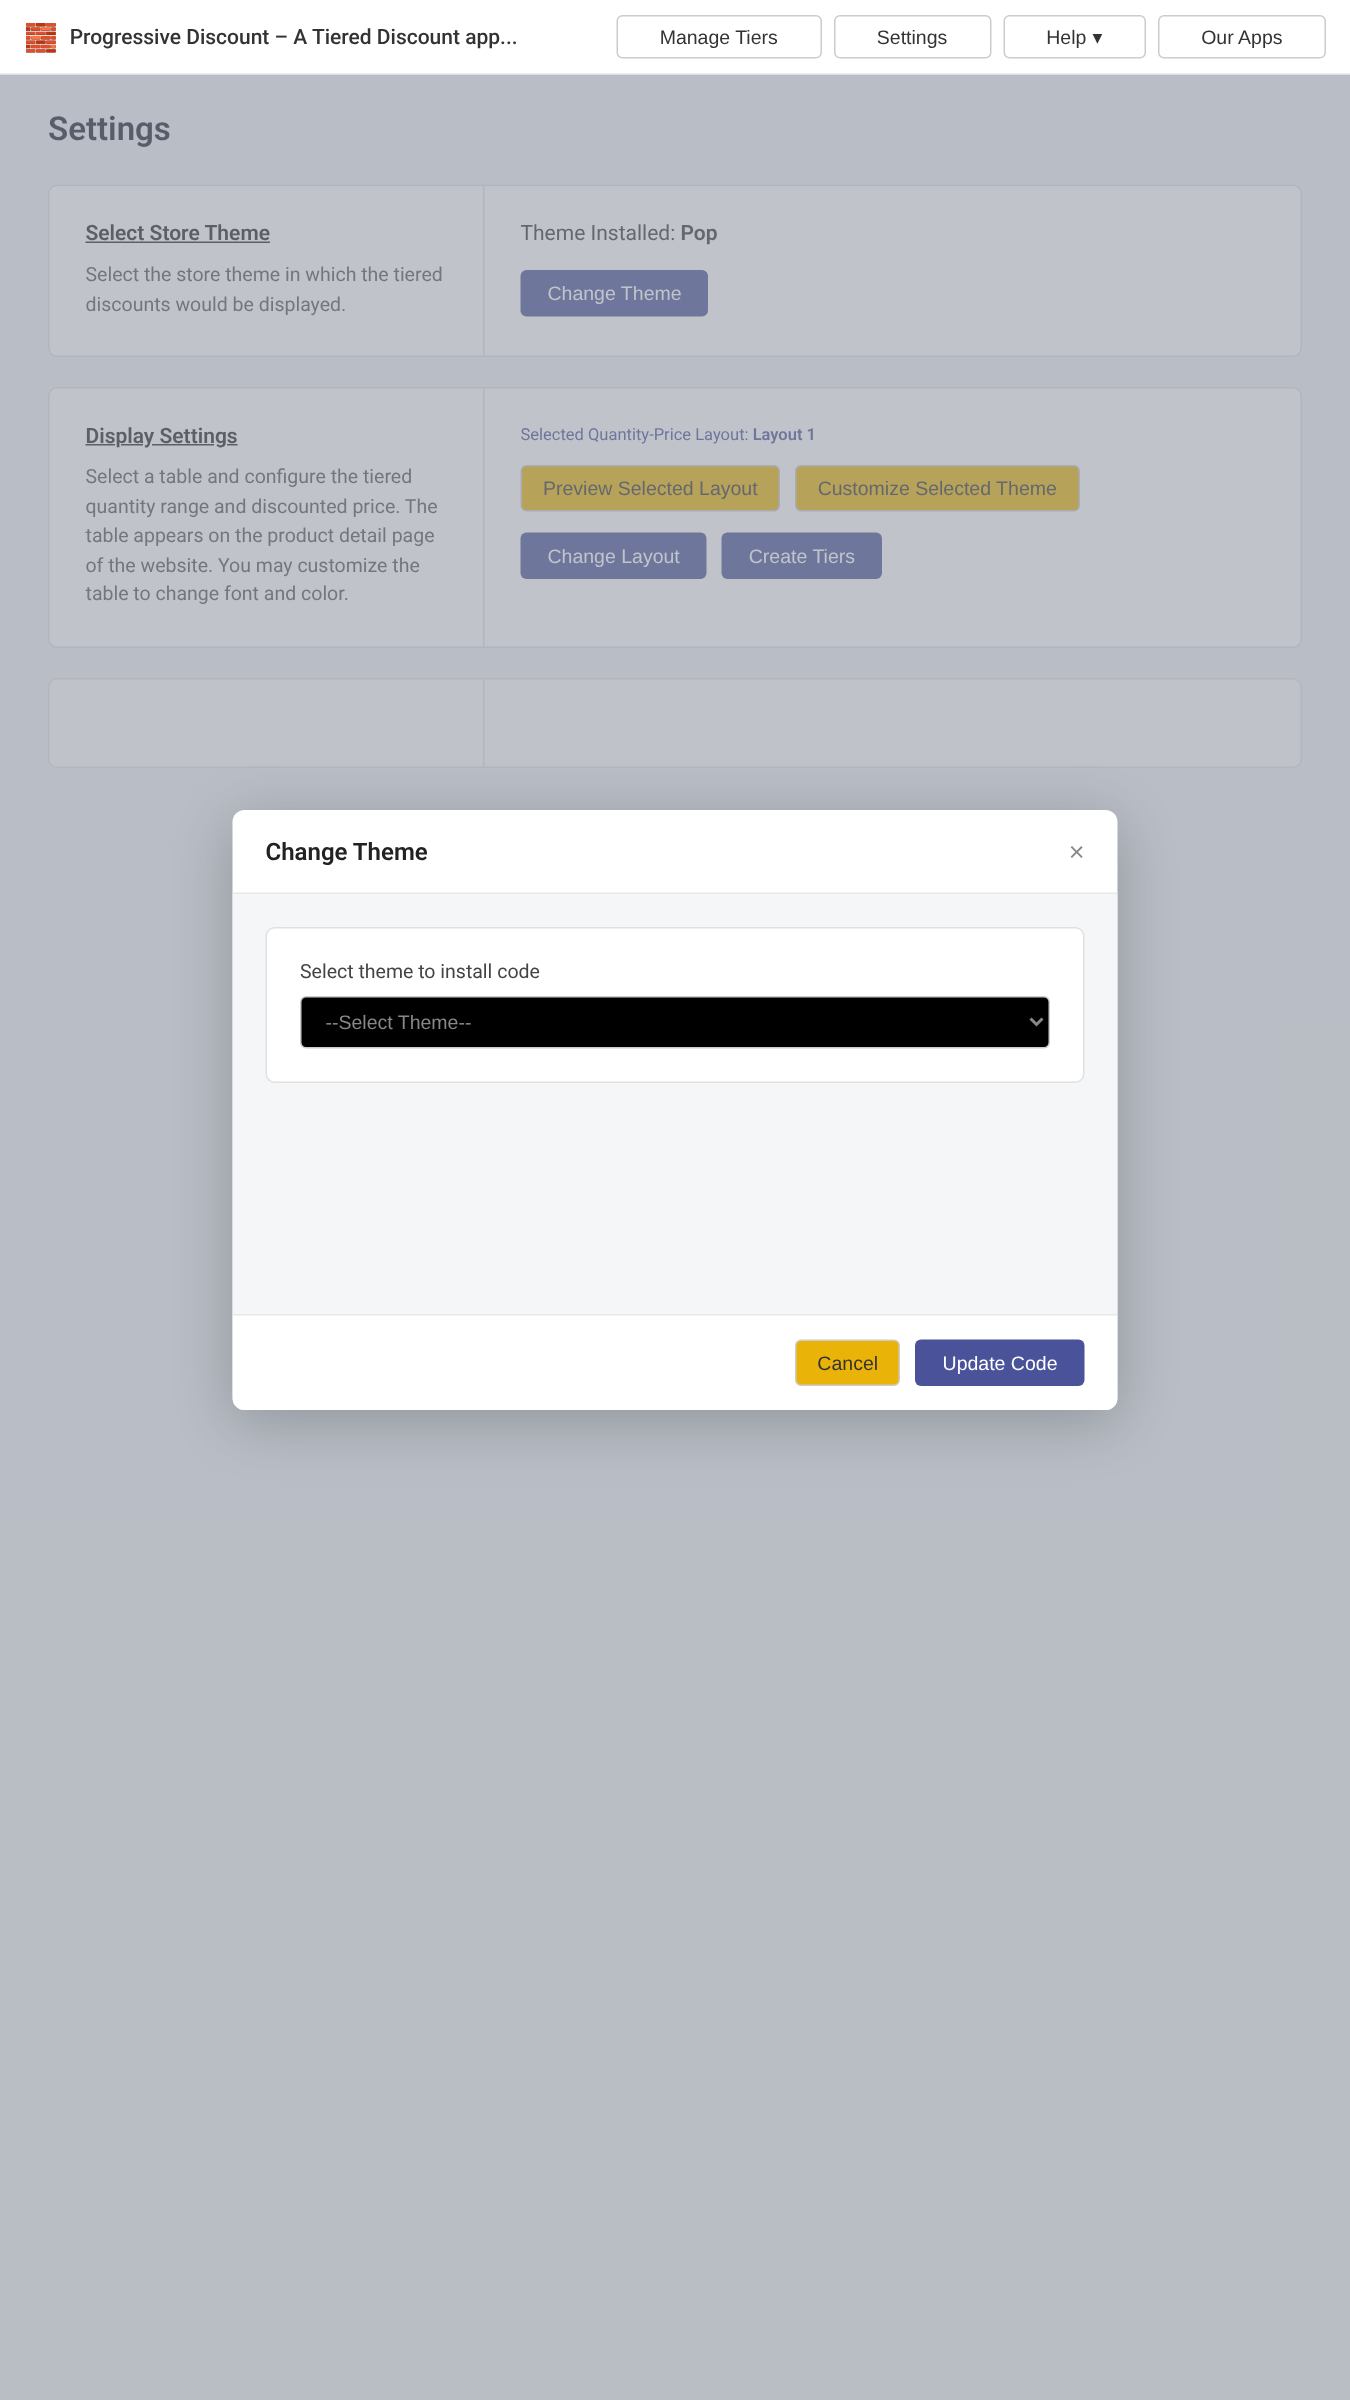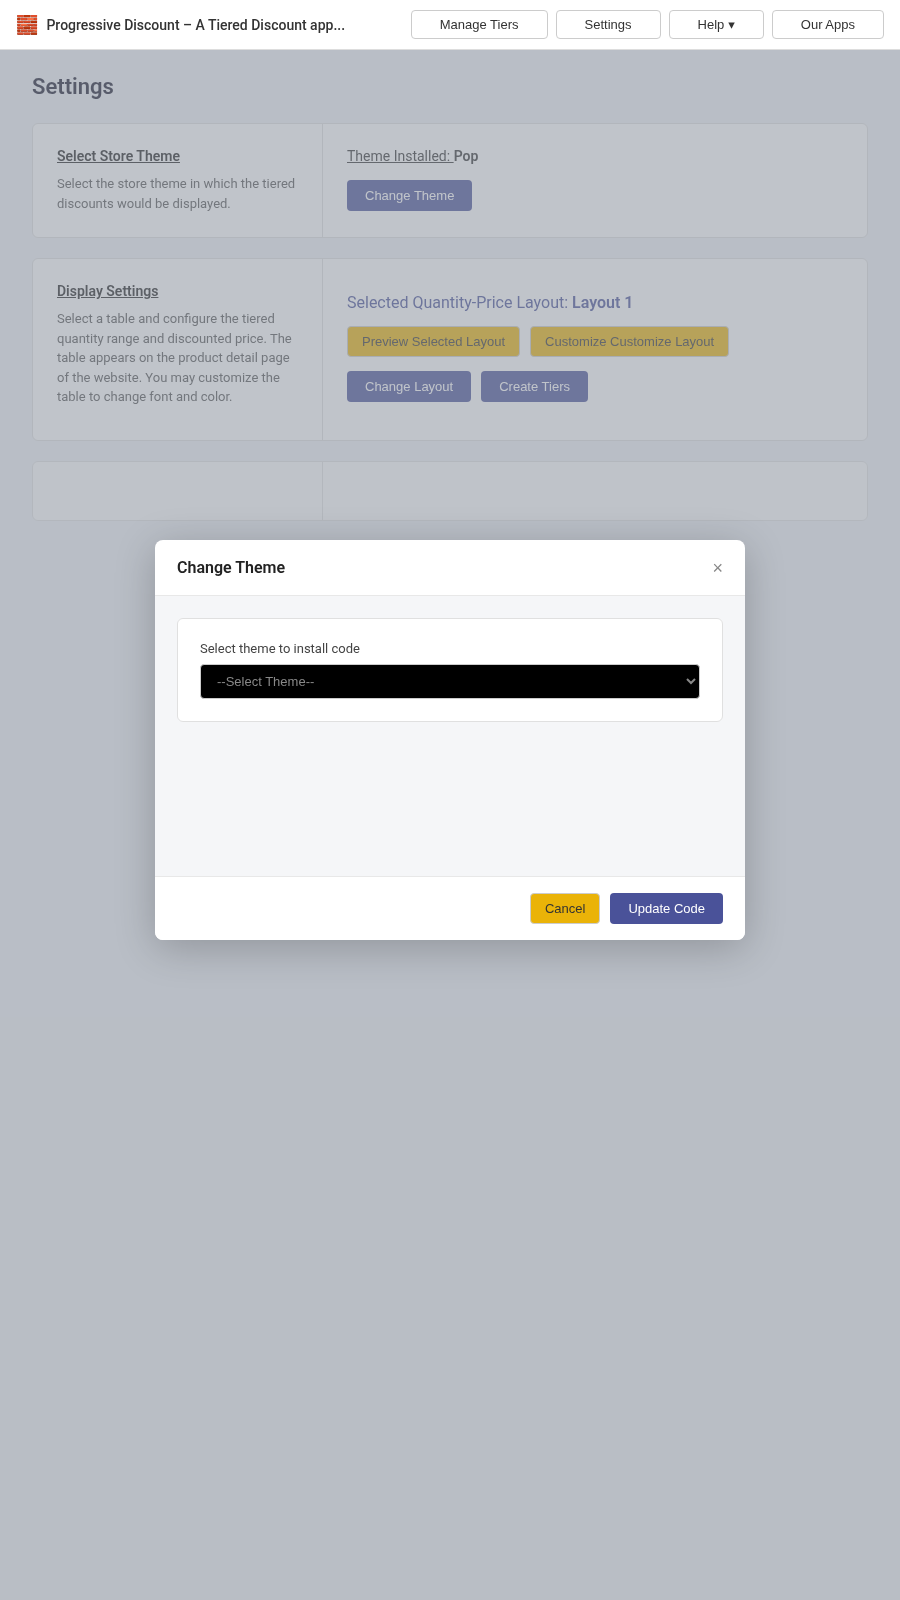--- a/index.html
+++ b/index.html
@@ -116,24 +116,23 @@
       background: #eab308;
       color: #333;
       border: 1px solid #ccc;
       padding: 7px 14px;
       border-radius: 4px;
       cursor: pointer;
       font-size: 13px;
     }
 
     .layout-label {
-      font-size: 16px;
+      font-size: 11px;
       color: #333;
       margin-bottom: 14px;
-      margin-top: 10px;
     }
     .layout-label span {
       font-weight: 600;
       color: #4a5299;
     }
 
     .btn-row {
       display: flex;
       gap: 10px;
       margin-bottom: 14px;
@@ -251,40 +250,40 @@
 <main class="main">
   <h1 class="page-title">Settings</h1>
 
   <div class="settings-card">
     <div class="card-left">
       <h3>Select Store Theme</h3>
       <p>Select the store theme in which the tiered discounts would be displayed.</p>
     </div>
     <div class="card-right">
       <div class="theme-installed-label">
-        <span style="font-weight: normal; text-decoration: underline;">Theme Installed: </span>
+        <span style="font-weight: normal;">Theme Installed: </span>
         <span style="font-weight: 600;">Pop</span>
       </div>
       <button class="btn-primary">Change Theme</button>
     </div>
   </div>
 
   <div class="settings-card">
     <div class="card-left">
       <h3>Display Settings</h3>
       <p>Select a table and configure the tiered quantity range and discounted price. The table appears on the product detail page of the website. You may customize the table to change font and color.</p>
     </div>
     <div class="card-right">
       <div class="layout-label">
         <span style="font-weight: normal;">Selected Quantity-Price Layout: </span>
         <span style="font-weight: 600; color: rgb(74, 82, 153);">Layout 1</span>
       </div>
       <div class="btn-row">
         <button class="btn-outline">Preview Selected Layout</button>
-        <button class="btn-outline">Customize Customize Layout</button>
+        <button class="btn-outline">Customize Selected Theme</button>
       </div>
       <div class="btn-row">
         <button class="btn-primary">Change Layout</button>
         <button class="btn-primary">Create Tiers</button>
       </div>
     </div>
   </div>
 
   <div class="partial-card">
     <div class="card-left"></div>

